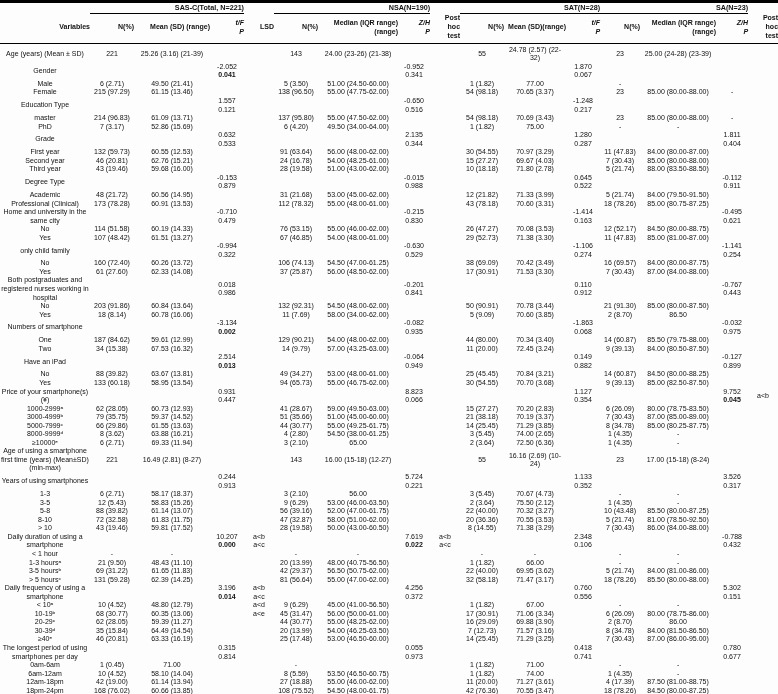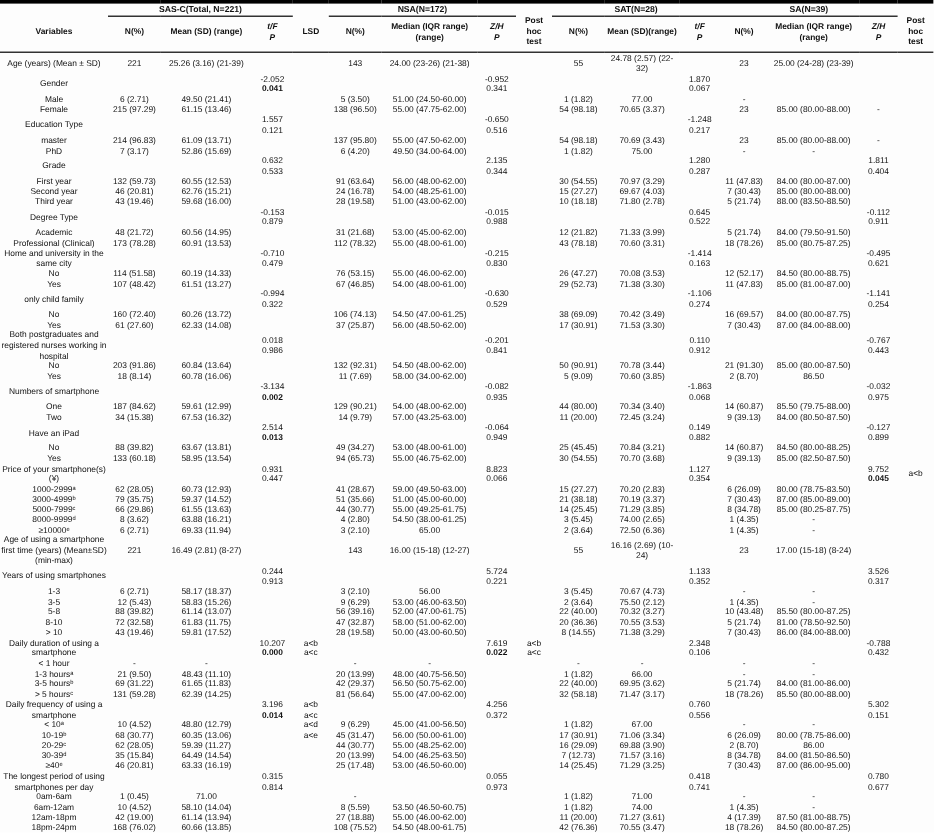--- a/index.html
+++ b/index.html
@@ -1,19 +1,19 @@
 <!DOCTYPE html>
 <html><head>
 <meta charset="utf-8">
 <style>
   html,body{margin:0;padding:0;background:#ffffff;}
   body{width:778px;height:694px;overflow:hidden;font-family:"Liberation Sans",sans-serif;color:#111;}
   .page{width:778px;height:694px;background:#fdfdfd;}
   table{border-collapse:collapse;table-layout:fixed;width:778px;border-top:3px solid #000;border-bottom:3px solid #000;}
-  thead th{font-weight:700;font-size:7px;line-height:8.8px;padding:1px 0;vertical-align:middle;text-align:center;word-wrap:break-word;}
+  thead th{font-weight:700;font-size:7px;line-height:8.8px;padding:1px 0;vertical-align:middle;text-align:right;word-wrap:break-word;}
   thead tr.grprow th{font-size:7.2px;padding:1px 0 0 0;}
   thead tr.colrow th{border-bottom:1.5px solid #000;padding-bottom:2px;}
   .rule{border-bottom:1px solid #000;}
   .it{font-style:italic;}
   tbody td{font-size:7px;line-height:8.55px;padding:0;text-align:center;vertical-align:middle;word-wrap:break-word;}
   tbody td .b{font-weight:700;}
   tbody tr:first-child td{padding-top:2px;}
 </style>
 </head>
 <body>
@@ -36,24 +36,24 @@
       <col style="width:40px">
         <col style="width:76px">
         <col style="width:32px">
         <col style="width:30px">
     </colgroup>
     <thead>
         <tr class="grprow">
           <th colspan="1"></th>
           <th colspan="3" class="rule">SAS-C(Total, N=221)</th>
           <th colspan="1"></th>
-          <th colspan="3" class="rule">NSA(N=172)</th>
+          <th colspan="3" class="rule">NSA(N=190)</th>
           <th colspan="1"></th>
           <th colspan="3" class="rule">SAT(N=28)</th>
-          <th colspan="3" class="rule">SA(N=39)</th>
+          <th colspan="3" class="rule">SA(N=23)</th>
           <th colspan="1"></th>
         </tr>
         <tr class="colrow">
           <th>
             <div>Variables</div>
           </th>
           <th>
             <div>N(%)</div>
           </th>
           <th>

